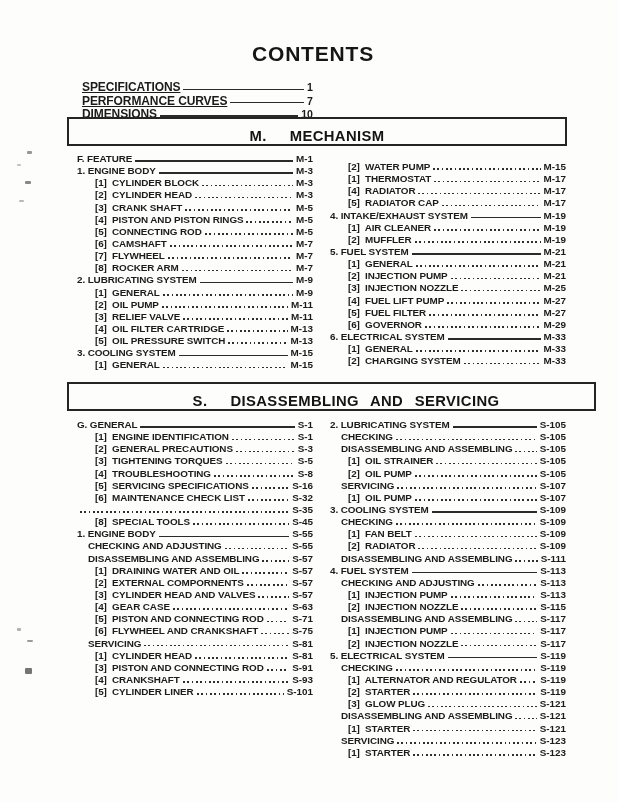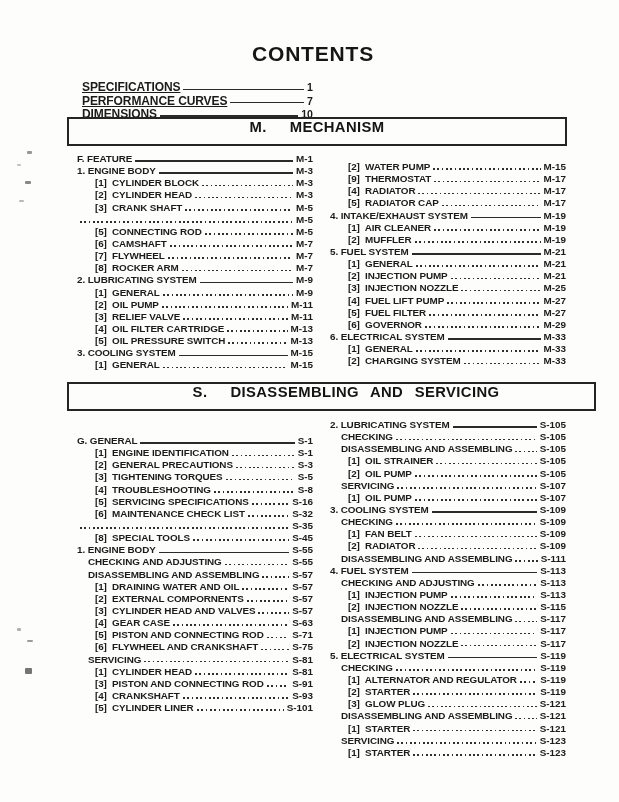--- a/index.html
+++ b/index.html
@@ -19,34 +19,34 @@
     color:#161616;
   }
   .top-list{position:absolute;left:82px;top:80px;width:231px;}
   .top-list .row{height:13.4px;}
   .top-list .lbl{font-size:12px;text-decoration:underline;}
   .top-list .pg{font-size:10.6px;}
 
   .section-box{
     position:absolute;left:67px;width:496px;height:25px;
     border:2.4px solid #242424;
-    display:flex;align-items:flex-start;justify-content:center;
+    display:flex;align-items:flex-end;justify-content:center;
     background:#fdfdfb;
   }
   .box-m{top:117px;}
   .box-s{top:382px;padding-left:29px;}
   .box-text{
     font-size:14.8px;font-weight:bold;letter-spacing:.4px;word-spacing:7px;
     color:#141414;white-space:pre;
   }
 
   .col{position:absolute;display:flex;flex-direction:column;}
   #col-0-left {left:77px; top:153px;width:236px;}
   #col-0-right{left:330px;top:153px;width:236px;margin-top:8px;}
-  #col-1-left {left:77px; top:435px;width:236px;}
+  #col-1-left {left:77px; top:419px;width:236px;}
   #col-1-right{left:330px;top:419px;width:236px;}
 
   .row{
     display:flex;align-items:flex-end;
     height:12.15px;line-height:12.15px;
     white-space:pre;
   }
   .lbl{
     font-size:9.9px;font-weight:bold;letter-spacing:-0.1px;
     white-space:pre;flex:0 0 auto;color:#1b1b1b;
@@ -117,20 +117,21 @@
     <span class="lbl">[2]  CYLINDER HEAD</span>
     <span class="leader"></span>
     <span class="pg">M-3</span>
   </div>
       <div class="row lvl-sub">
     <span class="lbl">[3]  CRANK SHAFT</span>
     <span class="leader"></span>
     <span class="pg">M-5</span>
   </div>
       <div class="row lvl-sub">
+    <span class="lbl">[4]  PISTON AND PISTON RINGS</span>
     <span class="leader"></span>
     <span class="pg">M-5</span>
   </div>
       <div class="row lvl-sub">
     <span class="lbl">[5]  CONNECTING ROD</span>
     <span class="leader"></span>
     <span class="pg">M-5</span>
   </div>
       <div class="row lvl-sub">
     <span class="lbl">[6]  CAMSHAFT</span>
@@ -188,21 +189,21 @@
     <span class="pg">M-15</span>
   </div>
     </div>
   <div class="col" id="col-0-right">
       <div class="row lvl-sub">
     <span class="lbl">[2]  WATER PUMP</span>
     <span class="leader"></span>
     <span class="pg">M-15</span>
   </div>
       <div class="row lvl-sub">
-    <span class="lbl">[9]  THERMOSTAT</span>
+    <span class="lbl">[1]  THERMOSTAT</span>
     <span class="leader"></span>
     <span class="pg">M-17</span>
   </div>
       <div class="row lvl-sub">
     <span class="lbl">[4]  RADIATOR</span>
     <span class="leader"></span>
     <span class="pg">M-17</span>
   </div>
       <div class="row lvl-sub">
     <span class="lbl">[5]  RADIATOR CAP</span>

